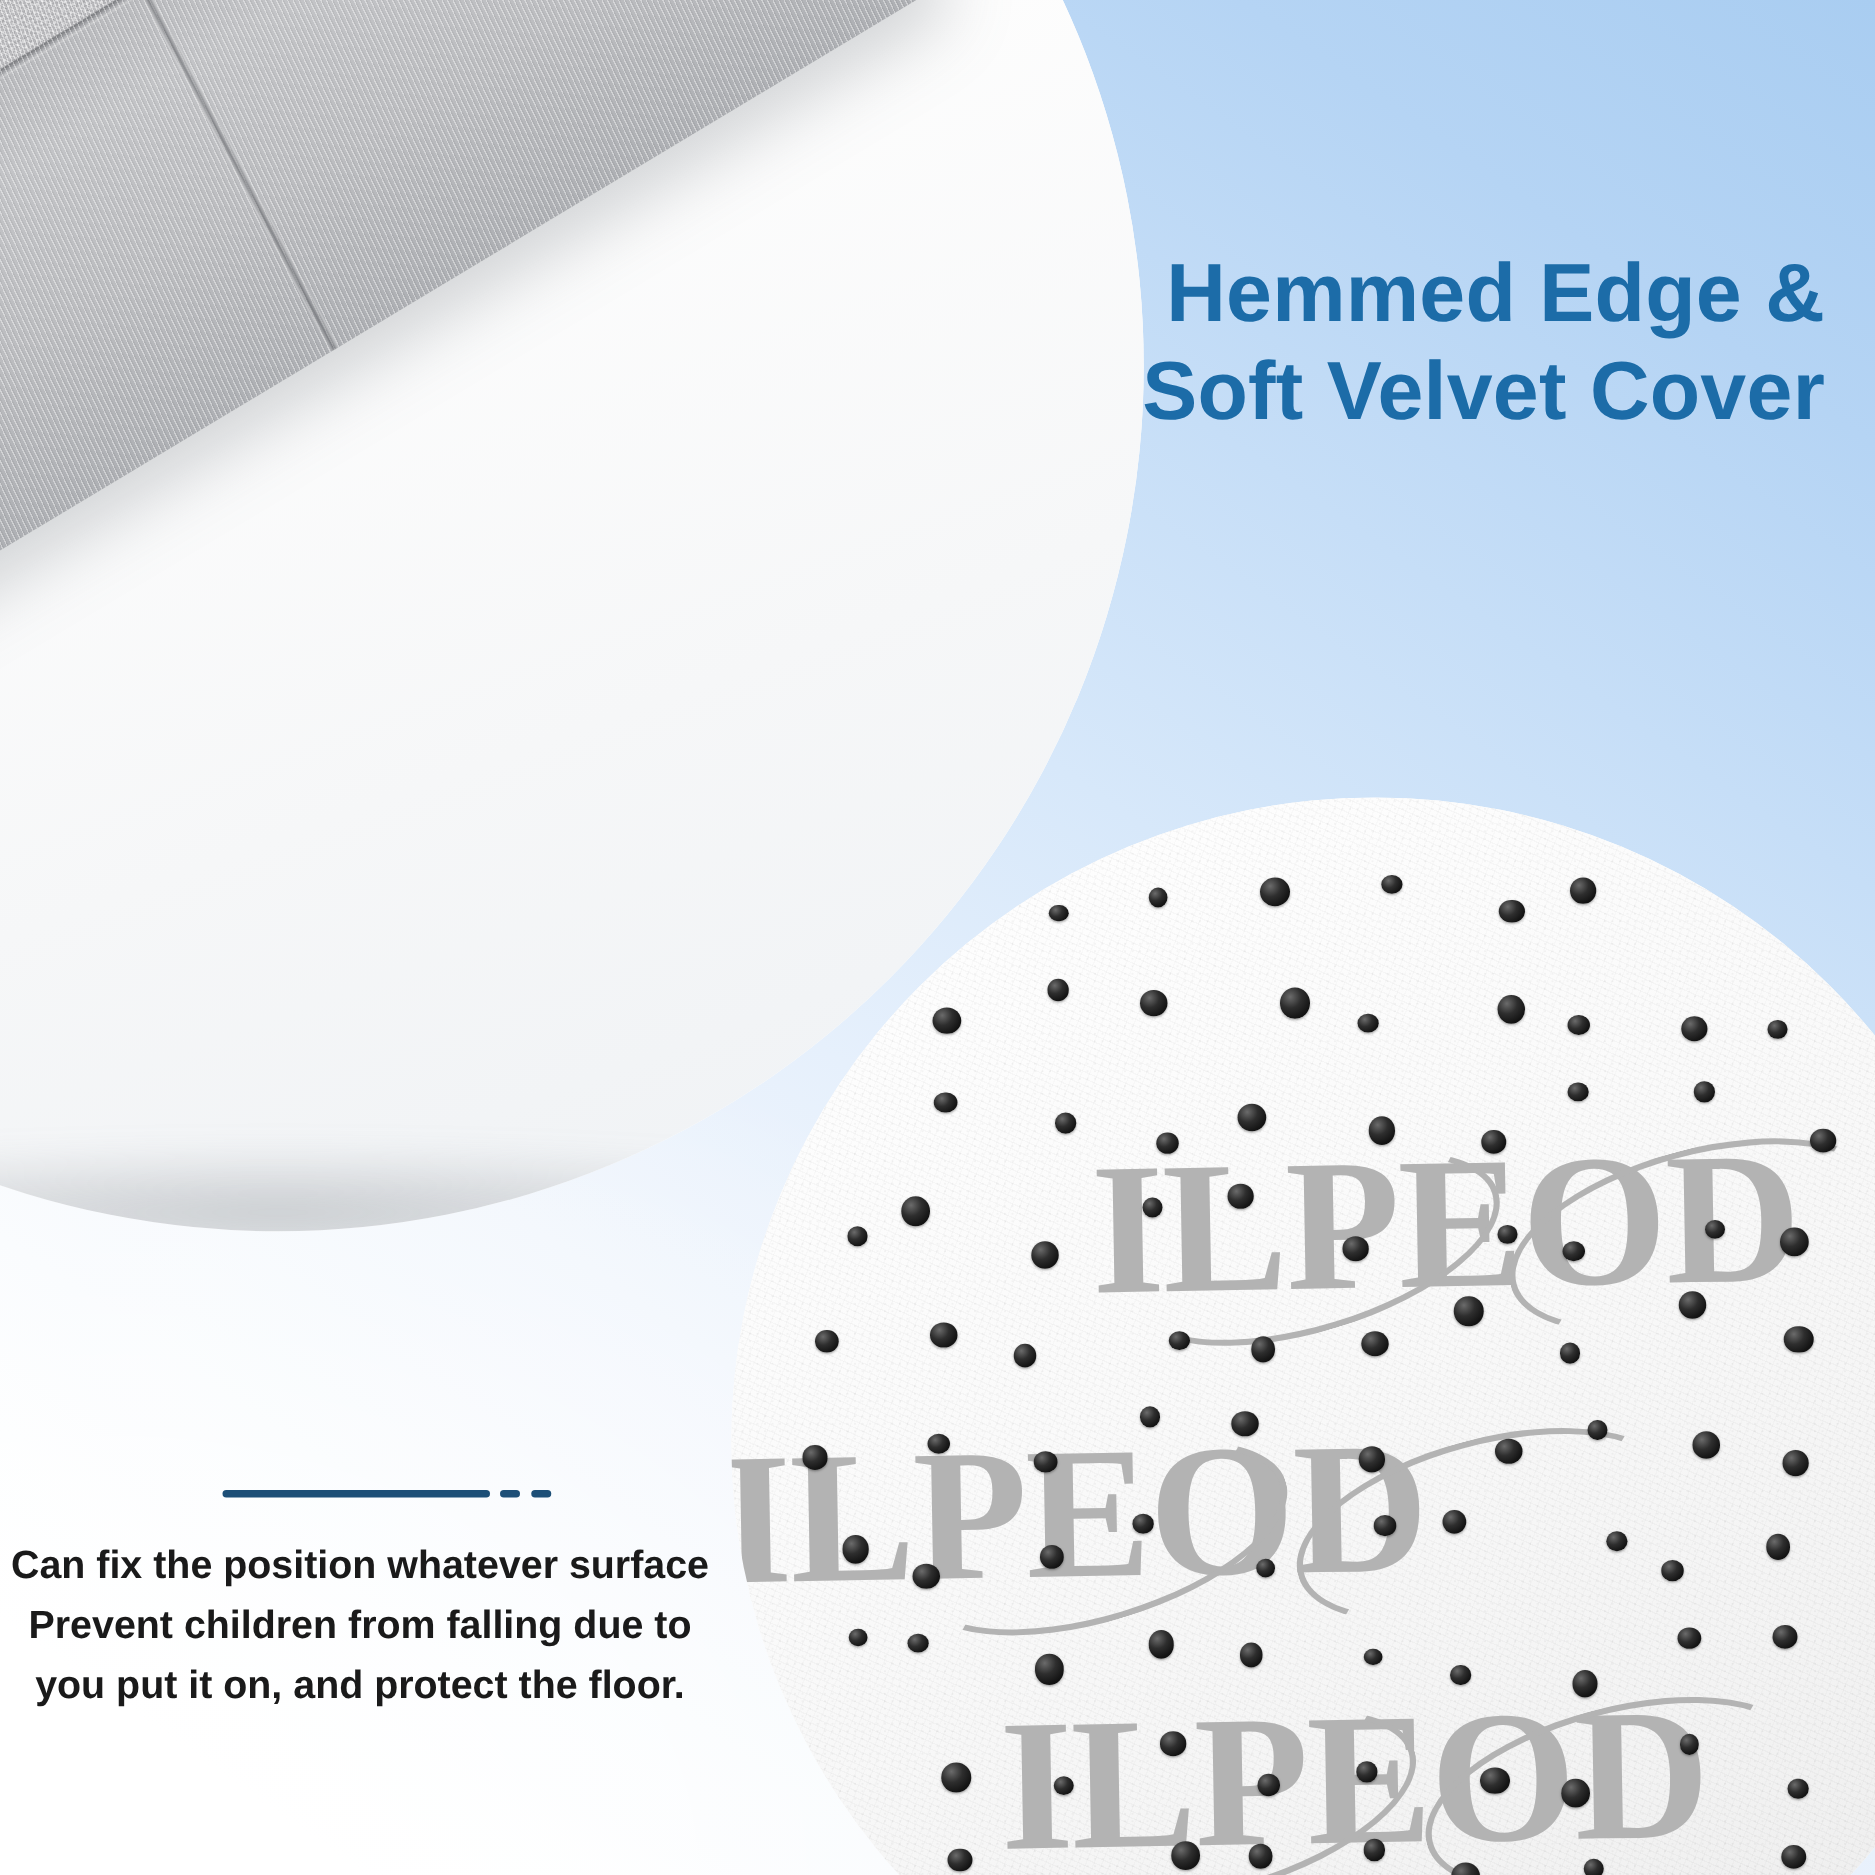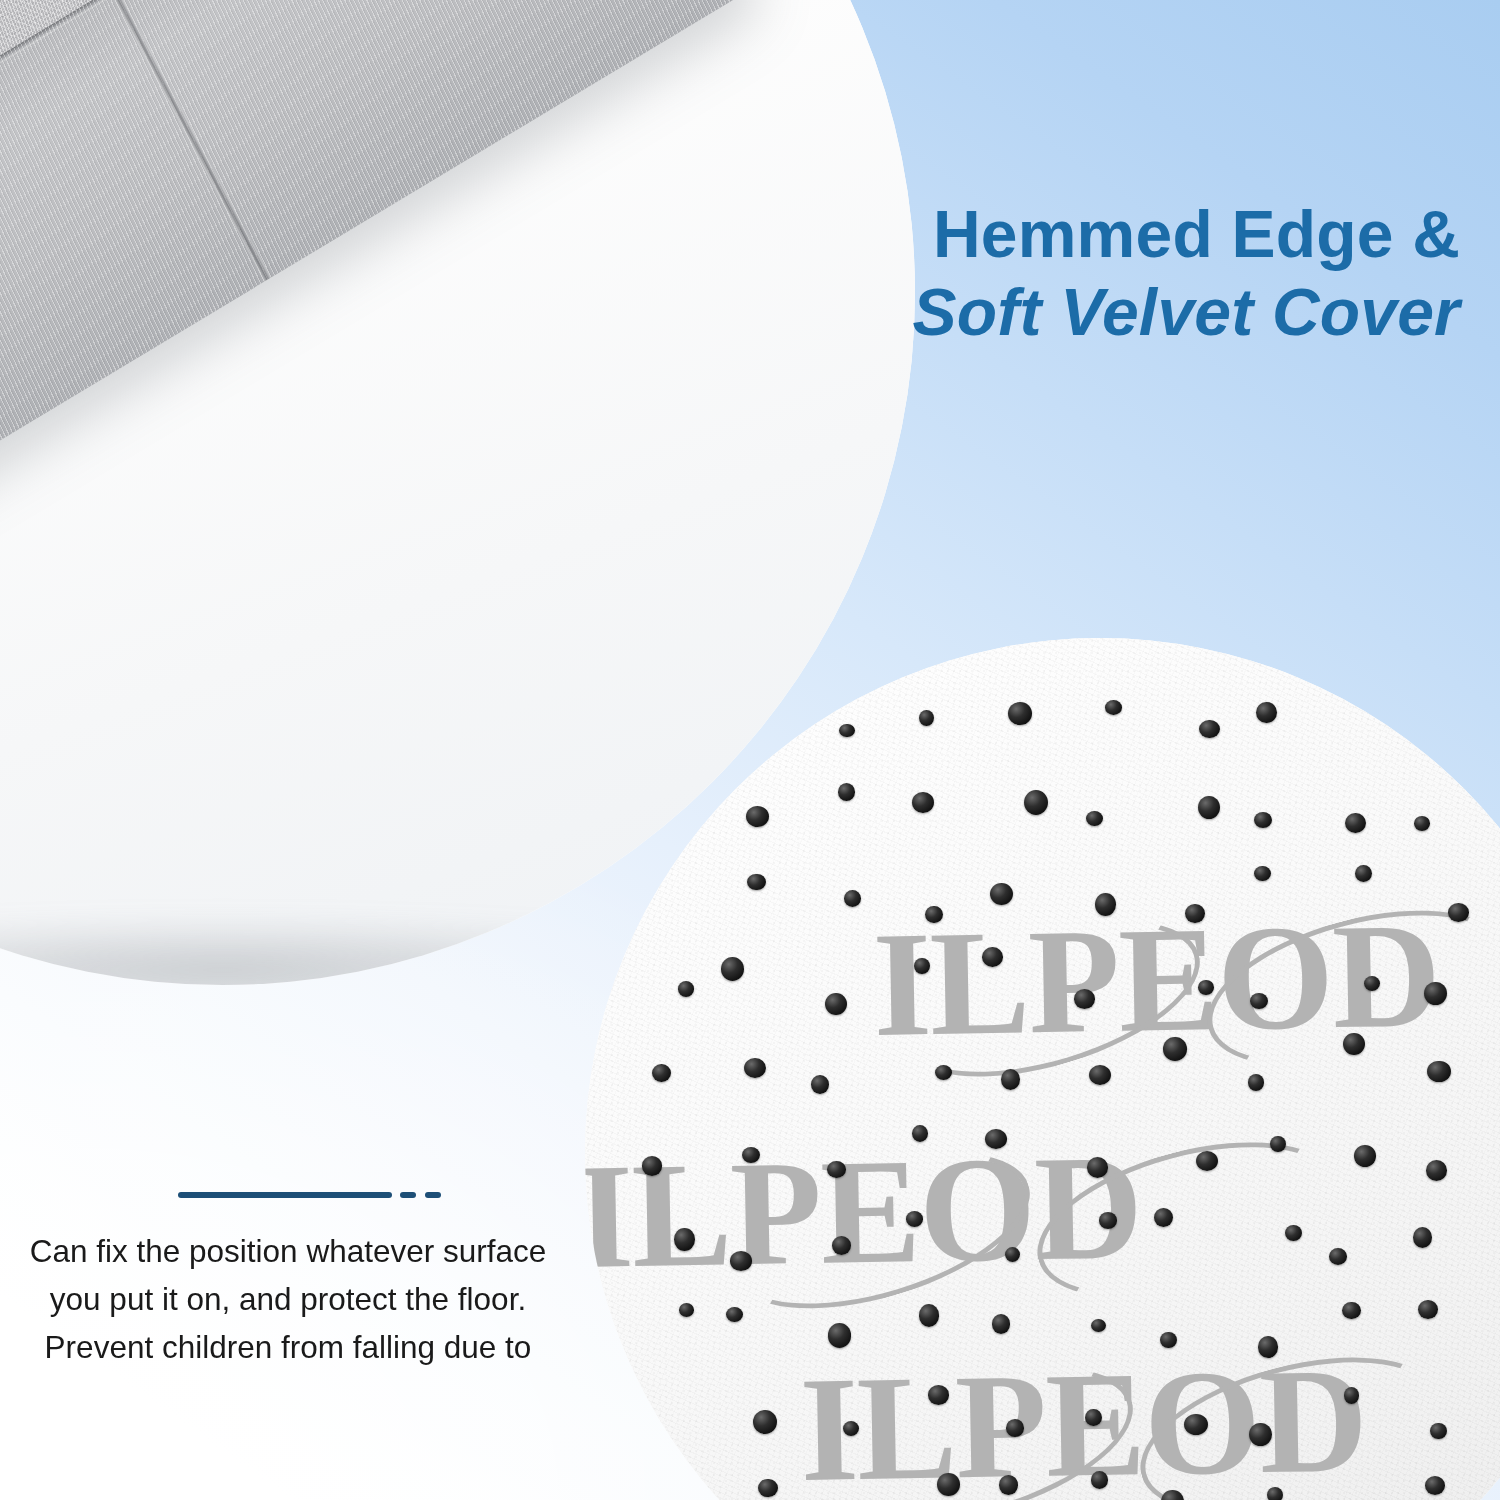--- a/index.html
+++ b/index.html
@@ -179,21 +179,21 @@
     color:#1c6ca8;
     font-weight:700;
     letter-spacing:.2px;
     line-height:1.18;
   }
   #headline-hemmed{
     right:40px;top:196px;
     font-size:66px;
     text-align:right;
   }
-  #headline-hemmed .l2{display:block;font-style:italic;}
+  #headline-hemmed .l2{display:block;}
 
   #headline-nonslip{
     left:35px;top:1078px;
     font-size:62px;
     font-weight:700;
     color:#1a5e9e;
     letter-spacing:.2px;
   }
 
   #divider{
@@ -203,21 +203,21 @@
   .dash{position:absolute;top:1192px;height:6px;background:#1d4f77;border-radius:3px;}
   #dash-1{left:400px;width:16px;}
   #dash-2{left:425px;width:16px;}
 
   #body-nonslip{
     position:absolute;left:8px;top:1228px;width:560px;
     text-align:center;
     color:#1a1a1a;
     font-size:31.5px;
     line-height:1.52;
-    font-weight:400;
+    font-weight:700;
   }
   #body-nonslip span{display:block;}
 </style>
 </head>
 <body>
 
 <div id="stage">
 
   <div class="bg"></div>
   <div class="bg-soft"></div>
@@ -364,17 +364,17 @@
     <span class="l2">Soft Velvet Cover</span>
   </div>
 
   <div id="headline-nonslip">Non-Slip Buttom</div>
   <div id="divider"></div>
   <div class="dash" id="dash-1"></div>
   <div class="dash" id="dash-2"></div>
 
   <div id="body-nonslip">
     <span>Can fix the position whatever surface</span>
+    <span>Prevent children from falling due to</span>
     <span>you put it on, and protect the floor.</span>
-    <span>Prevent children from falling due to</span>
   </div>
 
 </div>
 
 </body></html>

